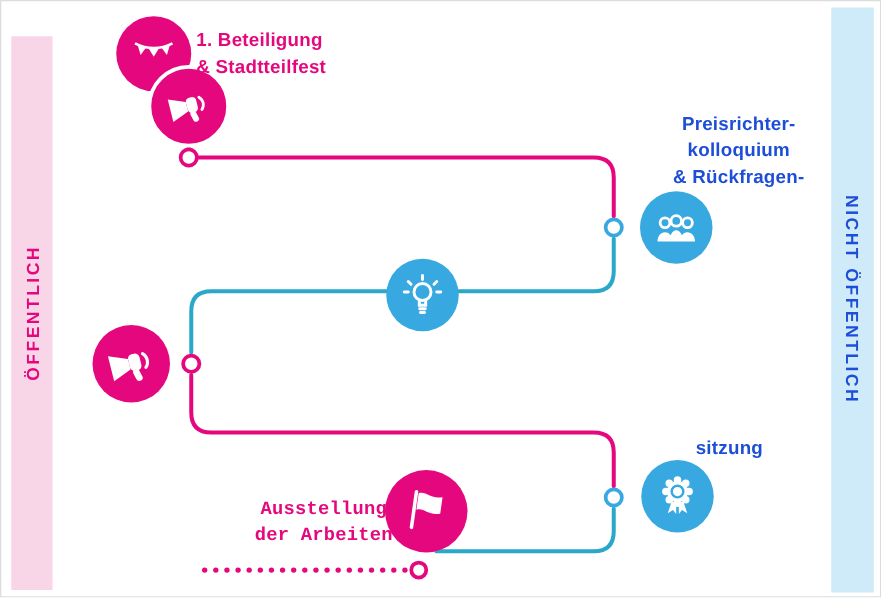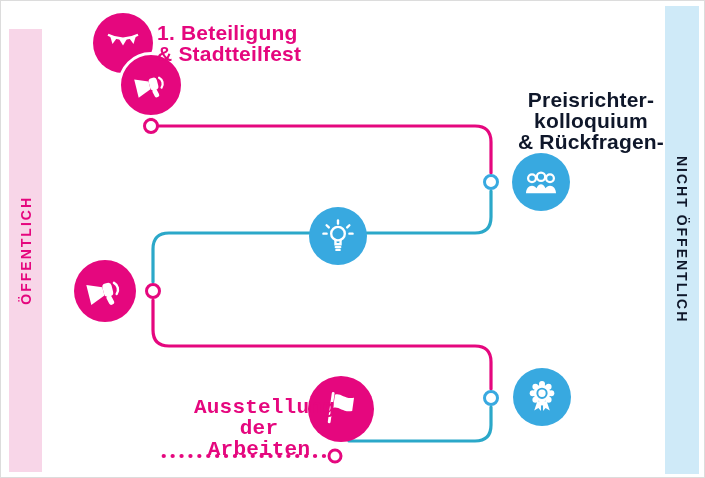--- a/index.html
+++ b/index.html
@@ -8,40 +8,40 @@
            border:1px solid #dcdcdc; overflow:hidden; }
 
   
   .bar { position:absolute; display:flex; align-items:center; justify-content:center; }
   .bar-left  { left:8px;  top:28px; width:33px; height:443px; background:#f8d6e8; }
   .bar-right { left:664px; top:5px;  width:34px; height:468px; background:#cfeaf8; }
   .bar-text  { font-weight:bold; font-size:14px; letter-spacing:2px; writing-mode:vertical-rl; white-space:nowrap; }
   .bar-left .bar-text { transform:rotate(180deg); }
 
   .pink { color:#e5077e; }
-  .blue { color:#0f172a; }
+  .blue { color:#1d4ed8; }
 
   
   .connectors { position:absolute; left:0; top:0; z-index:1; }
   .ln     { fill:none; stroke-width:3.2; stroke-linecap:round; }
   .pinkln { stroke:#e5077e; }
   .tealln { stroke:#2ba8c9; }
   .dotln  { fill:none; stroke:#e5077e; stroke-width:4.2; stroke-linecap:round; stroke-dasharray:0.1 8.8; }
   .node     { fill:#ffffff; stroke-width:3; }
   .pinknode { stroke:#e5077e; }
   .bluenode { stroke:#38a9e0; }
 
   
   .circle { position:absolute; border-radius:50%; display:flex; align-items:center; justify-content:center; z-index:2; }
   .pinkbg { background:#e5077e; }
   .bluebg { background:#38a9e0; }
   .whiterim { border:3px solid #ffffff; }
 
   
-  .lbl { position:absolute; font-weight:bold; font-size:21px; line-height:21px; letter-spacing:0.2px; z-index:3; }
+  .lbl { position:absolute; font-weight:bold; font-size:15px; line-height:21px; letter-spacing:0.2px; z-index:3; }
   .t-center { text-align:center; }
   .t-left   { text-align:left; }
 </style>
 </head>
 <body>
 
 <div class="stage">
 
   <div class="bar bar-left">
     <span class="bar-text pink">ÖFFENTLICH</span>
@@ -155,20 +155,21 @@
 
   <div class="lbl blue t-center" style="left:500px;top:88px;width:180px;">
     <div>Preisrichter-</div>
     <div>kolloquium</div>
     <div>&amp; Rückfragen-</div>
   </div>
 
 
 
   <div class="lbl blue t-center" style="left:510px;top:347px;width:145px;">
+    <div>sitzung</div>
   </div>
 
   <div class="lbl pink t-center" style="left:193px;top:396px;width:130px;font-family:Liberation Mono, monospace;">
     <div>Ausstellung</div>
     <div>der Arbeiten</div>
   </div>
 
 </div>
 
 </body></html>

